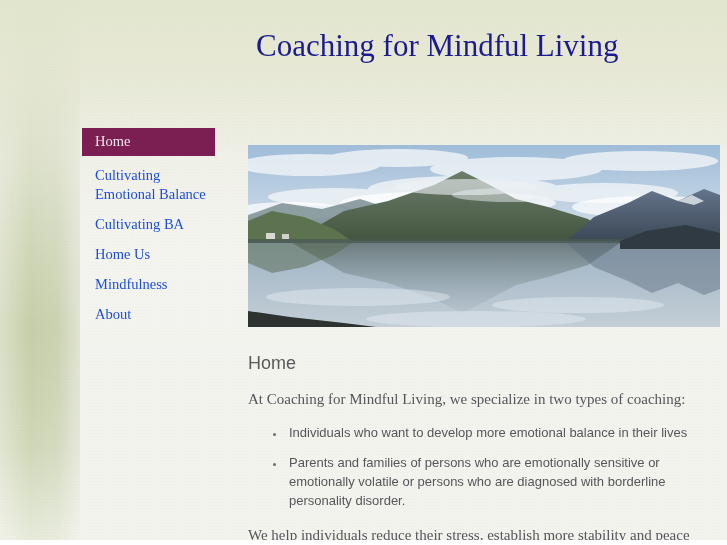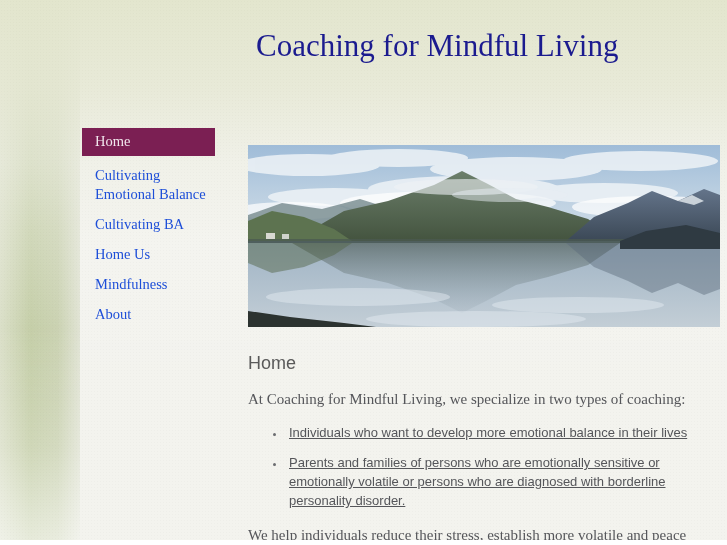--- a/index.html
+++ b/index.html
@@ -152,21 +152,20 @@
     padding: 0 0 0 38px;
     list-style: disc;
   }
   #bullets li {
     font-family: "Liberation Sans", sans-serif;
     font-size: 13px;
     line-height: 19px;
     color: #55565a;
     margin-bottom: 11px;
     padding-left: 3px;
-    text-decoration: underline;
   }
   #bullets li::marker { color: #6b6c70; font-size: 11px; }
 </style>
 </head>
 <body>
 
 <div id="page">
 
   <div id="left-band"></div>
   <div id="top-wash"></div>
@@ -279,17 +278,17 @@
 
     <h2 id="content-heading">Home</h2>
 
     <p class="body-copy">At Coaching for Mindful Living, we specialize in two types of coaching:</p>
 
     <ul id="bullets">
       <li>Individuals who want to develop more emotional balance in their lives</li>
       <li>Parents and families of persons who are emotionally sensitive or emotionally volatile or persons who are diagnosed with borderline personality disorder.</li>
     </ul>
 
-    <p class="body-copy">We help individuals reduce their stress, establish more volatile and peace</p>
+    <p class="body-copy">We help individuals reduce their stress, establish more stability and peace</p>
 
   </div>
 
 </div>
 
 </body></html>

